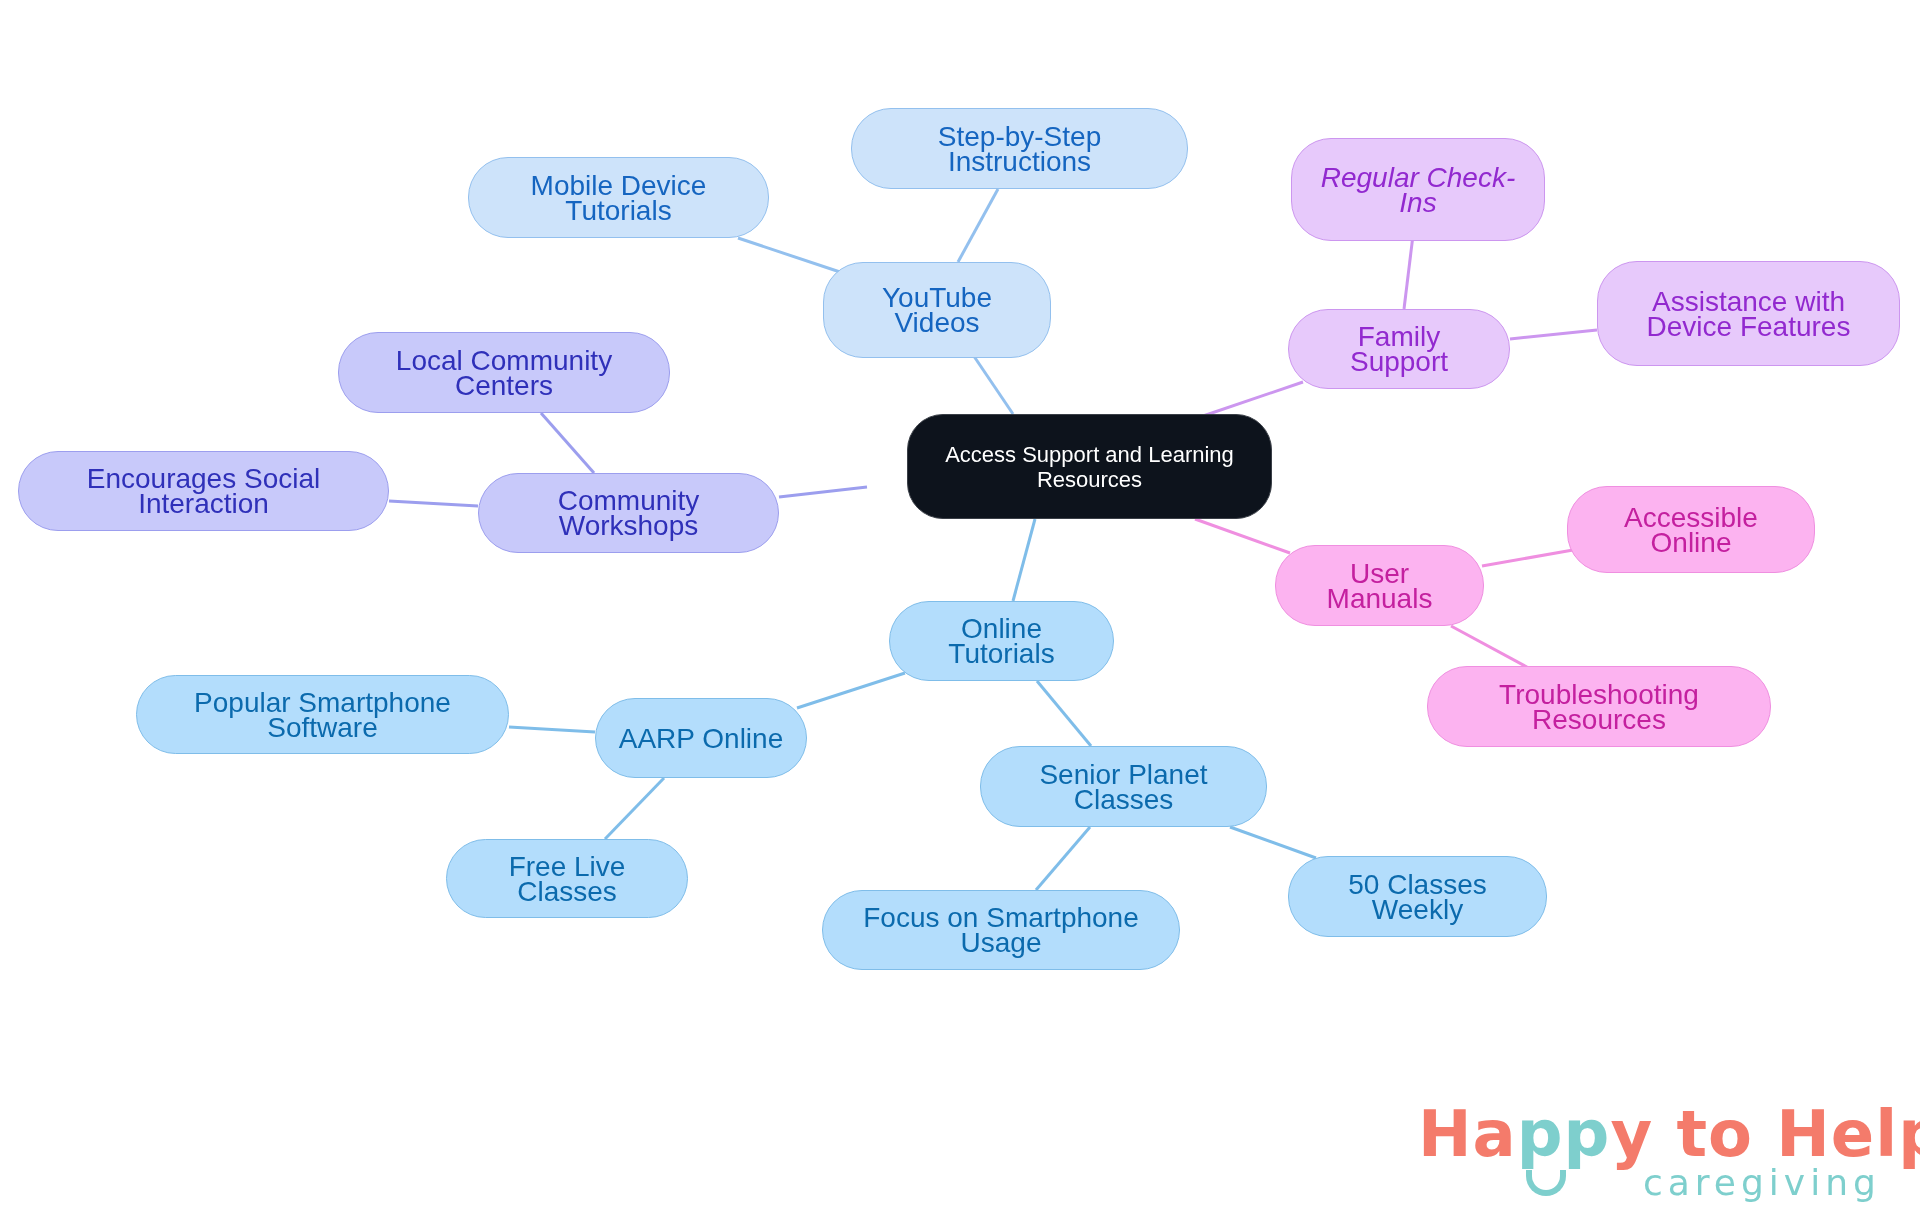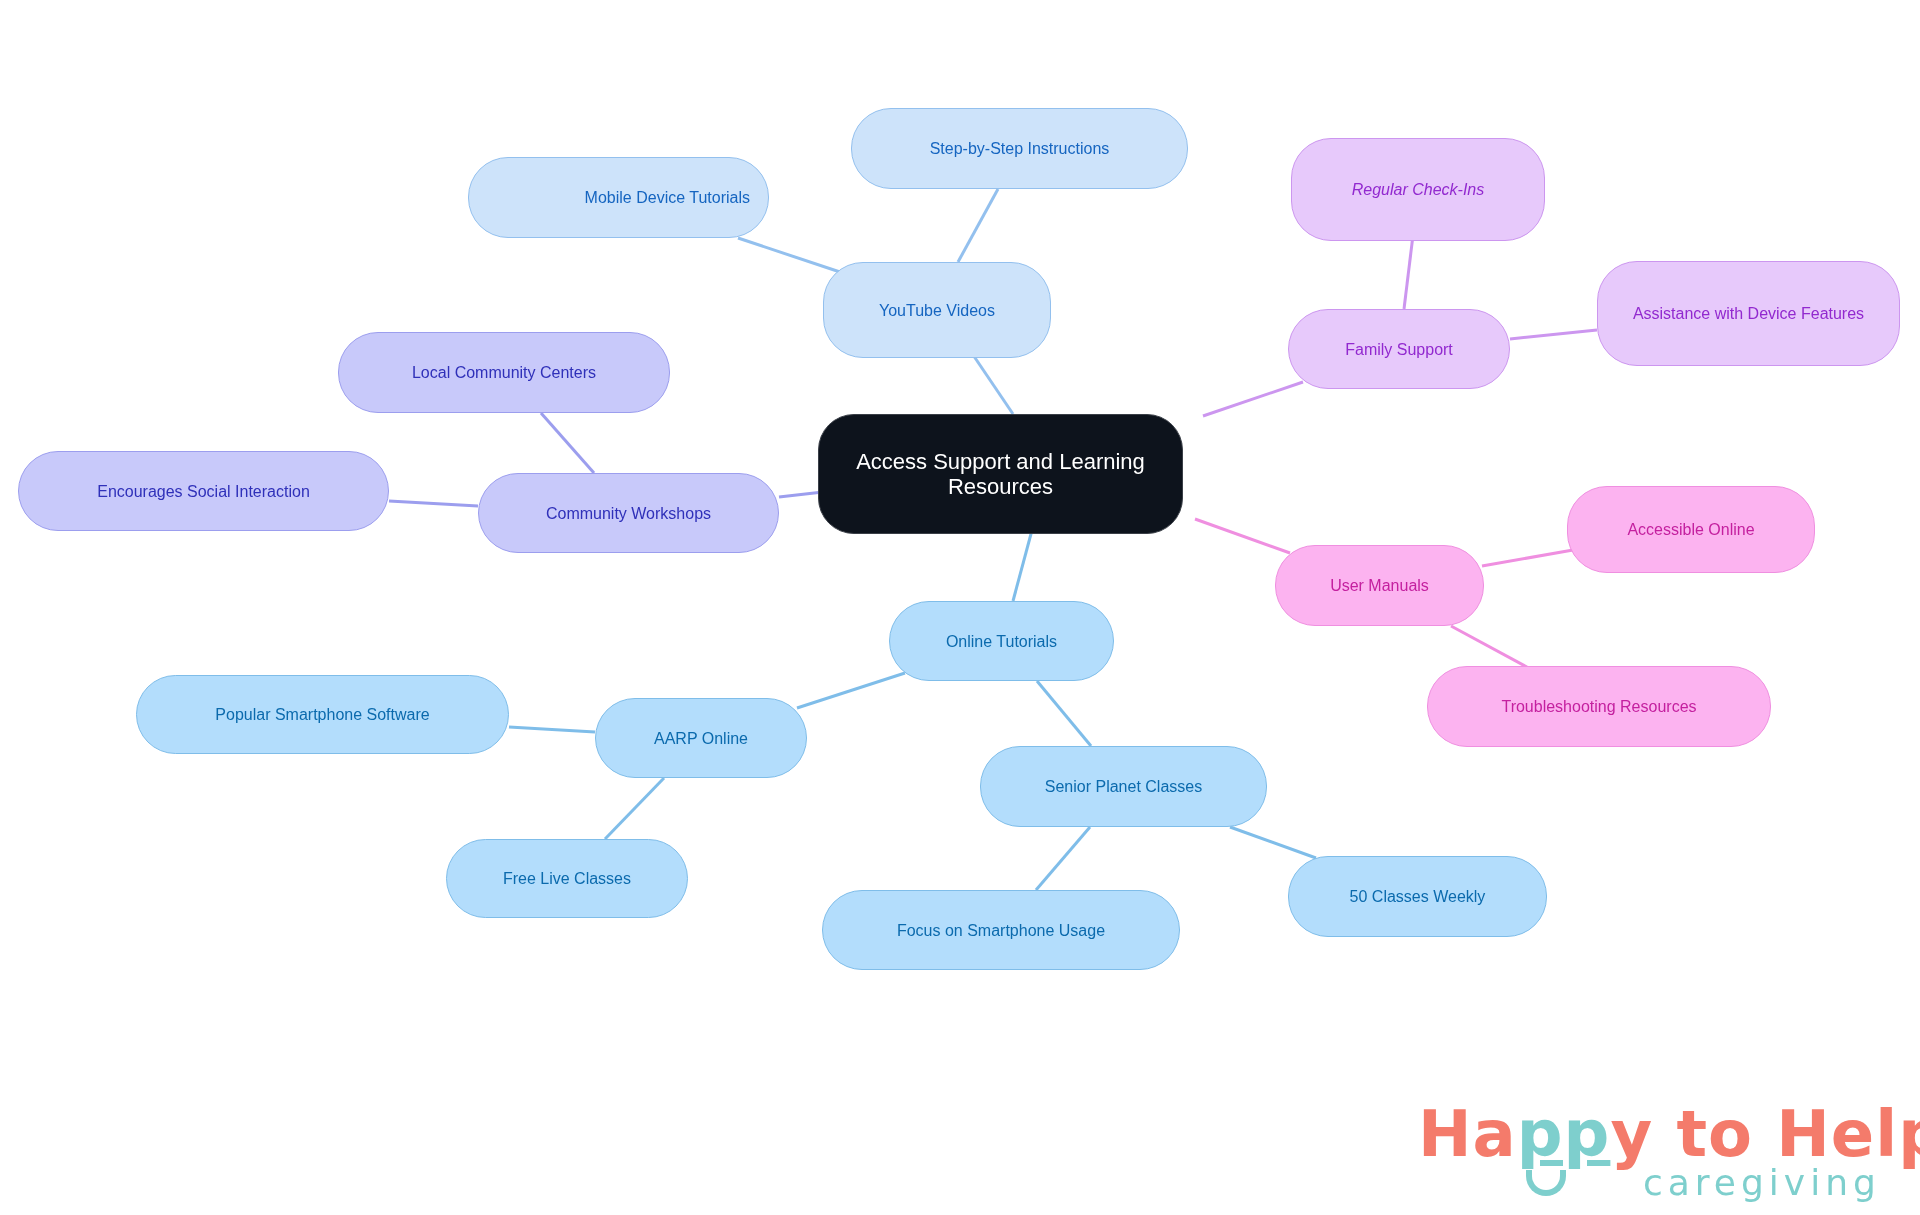--- a/index.html
+++ b/index.html
@@ -1,32 +1,32 @@
 <!DOCTYPE html>
 <html><head>
 <meta charset="utf-8">
 <style>
   html, body { margin: 0; padding: 0; background: #ffffff; }
   body { width: 1920px; height: 1215px; position: relative; overflow: hidden;
          font-family: "Liberation Sans", "DejaVu Sans", sans-serif; }
   #edges { position: absolute; left: 0; top: 0; width: 1920px; height: 1215px; }
   .node { position: absolute; box-sizing: border-box; display: flex; align-items: center;
           justify-content: center; text-align: center; border-radius: 40px; border: 1.5px solid;
-          font-size: 16px; line-height: 25px; padding: 0 18px; }
+          font-size: 28px; line-height: 25px; padding: 0 18px; }
   .node span { display: block; }
   .root { background: #0d131c; color: #ffffff; border-color: #3a3f47; border-radius: 36px; font-size: 22px; }
   .blue1 { background: #cde3fa; border-color: #93c0ee; color: #1565c0; }
   .blue2 { background: #b3ddfc; border-color: #7fbde9; color: #0b6aad; }
   .indigo { background: #c8c9fa; border-color: #9c9eee; color: #2f30b9; }
   .violet { background: #e7c9fb; border-color: #cc96ef; color: #9229cf; }
   .pink { background: #fcb3f0; border-color: #ef8fe0; color: #c4209f; }
   .logo { position: absolute; left: 1418px; top: 1098px; width: 470px; height: 110px; }
   .logo-main { position: absolute; left: 0; top: 0; font-family: "DejaVu Sans", sans-serif; font-weight: bold;
                font-size: 64px; letter-spacing: 1px; color: #f47b6b; white-space: nowrap; line-height: 72px; }
-  .logo-main .teal { color: #7ecfcd; text-decoration: underline; }
+  .logo-main .teal { color: #7ecfcd; }
   .logo-sub { position: absolute; left: 225px; top: 68px; font-family: "DejaVu Sans", sans-serif;
               font-size: 36px; letter-spacing: 5px; color: #7ecfcd; line-height: 34px; }
   .logo-smile { position: absolute; left: 108px; top: 72px; width: 40px; height: 26px;
                 border: 6px solid #7ecfcd; border-top: none; border-radius: 0 0 26px 26px; box-sizing: border-box; }
 </style>
 </head>
 <body>
 
 <svg id="edges" viewBox="0 0 1920 1215">
 
@@ -48,21 +48,21 @@
 
   <line x1="1035" y1="519" x2="1013" y2="601" stroke="#7fbde9" stroke-width="3"></line>
   <line x1="905" y1="673" x2="797" y2="708" stroke="#7fbde9" stroke-width="3"></line>
   <line x1="595" y1="732" x2="509" y2="727" stroke="#7fbde9" stroke-width="3"></line>
   <line x1="664" y1="778" x2="605" y2="839" stroke="#7fbde9" stroke-width="3"></line>
   <line x1="1037" y1="681" x2="1091" y2="746" stroke="#7fbde9" stroke-width="3"></line>
   <line x1="1090" y1="827" x2="1036" y2="890" stroke="#7fbde9" stroke-width="3"></line>
   <line x1="1230" y1="827" x2="1316" y2="858" stroke="#7fbde9" stroke-width="3"></line>
 </svg>
 
-<div class="node root" style="left:818px;top:414px;width:365px;height:120px;">
+<div class="node root" style="left:907px;top:414px;width:365px;height:105px;">
   <span style="max-width:300px;">Access Support and Learning Resources</span>
 </div>
 
 <div class="node blue1" style="left:823px;top:262px;width:228px;height:96px;">
   <span>YouTube Videos</span>
 </div>
 <div class="node blue1" style="left:851px;top:108px;width:337px;height:81px;">
   <span>Step-by-Step Instructions</span>
 </div>
 <div class="node blue1" style="left:468px;top:157px;width:301px;height:81px;justify-content:flex-end;">

